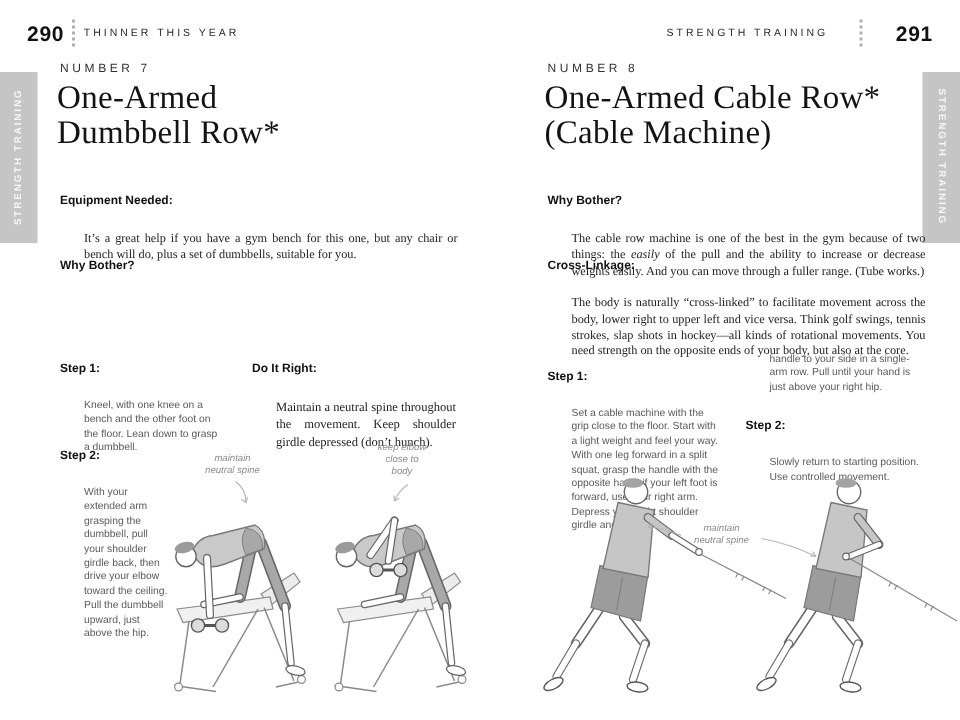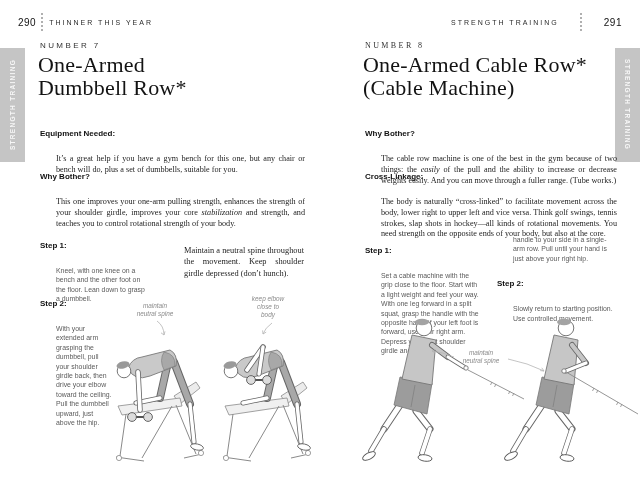--- a/index.html
+++ b/index.html
@@ -2,21 +2,21 @@
 <html><head>
 <meta charset="utf-8">
 <style>
   html,body{margin:0;padding:0;}
   body{width:640px;height:480px;background:#ffffff;overflow:hidden;position:relative;
        font-family:"Liberation Serif", serif;color:#1d1d1d;}
   .abs{position:absolute;}
   
   .hdr{position:absolute;top:13px;display:flex;align-items:center;
        font-family:"Liberation Sans",sans-serif;font-size:7px;letter-spacing:2px;color:#2a2a2a;}
-  .hdr .pgnum{font-size:10px;font-weight:normal;letter-spacing:.5px;color:#111;}
+  .hdr .pgnum{font-size:14px;font-weight:bold;letter-spacing:.5px;color:#111;}
   .dotsep{width:1px;height:18px;border-left:2px dotted #b0b0b0;margin:0 5px;}
   
   .tab{position:absolute;top:48px;width:25px;height:114px;background:#c5c5c5;
        display:flex;align-items:center;justify-content:center;}
   .tab span{font-family:"Liberation Sans",sans-serif;font-size:6.5px;font-weight:bold;
        letter-spacing:1.3px;color:#f7f7f7;writing-mode:vertical-rl;}
   .tab-left{left:0;} .tab-left span{transform:rotate(180deg);}
   .tab-right{right:0;}
   
   .kicker{font-family:"Liberation Sans",sans-serif;font-size:8px;letter-spacing:2.4px;color:#333;}
@@ -57,29 +57,29 @@
 <div class="abs title" style="left:38px;top:53px;">One-Armed
 Dumbbell Row*</div>
 
 <div class="abs block" style="left:40px;top:117px;width:281px;">
   <h4>Equipment Needed:</h4>
   <p>It’s a great help if you have a gym bench for this one, but any chair or bench will do, plus a set of dumbbells, suitable for you.</p>
 </div>
 
 <div class="abs block" style="left:40px;top:160px;width:281px;">
   <h4>Why Bother?</h4>
-  <p><span>This one improves your one-arm pulling strength, enhances the strength of your shoulder girdle, improves your core </span><i>stabilization</i><span> and strength, and teaches you to control rotational strength of your body.</span></p>
 </div>
 
 <div class="abs block sans" style="left:40px;top:229px;width:124px;">
   <h4>Step 1:</h4>
   <p>Kneel, with one knee on a bench and the other foot on the floor. Lean down to grasp a dumbbell.</p>
 </div>
 
 <div class="abs block" style="left:168px;top:229px;width:152px;">
+  <h4>Do It Right:</h4>
   <p style="font-size:8.4px;line-height:11.4px;">Maintain a neutral spine throughout the movement. Keep shoulder girdle depressed (don’t hunch).</p>
 </div>
 
 <div class="abs block sans" style="left:40px;top:287px;width:88px;">
   <h4>Step 2:</h4>
   <p>With your extended arm grasping the dumbbell, pull your shoulder girdle back, then drive your elbow toward the ceiling. Pull the dumbbell upward, just above the hip.</p>
 </div>
 
 <svg style="left:112px;top:292px;" width="210" height="186" viewBox="0 0 210 186">
   <g>
@@ -153,21 +153,21 @@
     <path d="M151,42 l-0.4,-3.6 M151,42 l3.2,-1.9"></path>
   </g>
 </svg>
 
 <div class="ann" style="left:124px;top:302px;width:62px;">maintain
 neutral spine</div>
 <div class="ann" style="left:243px;top:295px;width:50px;">keep elbow
 close to
 body</div>
 
-<div class="abs kicker" style="left:365px;top:41px;font-family:Liberation Serif, serif;">NUMBER 8</div>
+<div class="abs kicker" style="left:365px;top:41px;">NUMBER 8</div>
 <div class="abs title" style="left:363px;top:53px;">One-Armed Cable Row*
 (Cable Machine)</div>
 
 <div class="abs block" style="left:365px;top:117px;width:268px;">
   <h4>Why Bother?</h4>
   <p><span>The cable row machine is one of the best in the gym because of two things: the </span><i>easily</i><span> of the pull and the ability to increase or decrease weights easily. And you can move through a fuller range. (Tube works.)</span></p>
 </div>
 
 <div class="abs block" style="left:365px;top:160px;width:268px;">
   <h4>Cross-Linkage:</h4>

